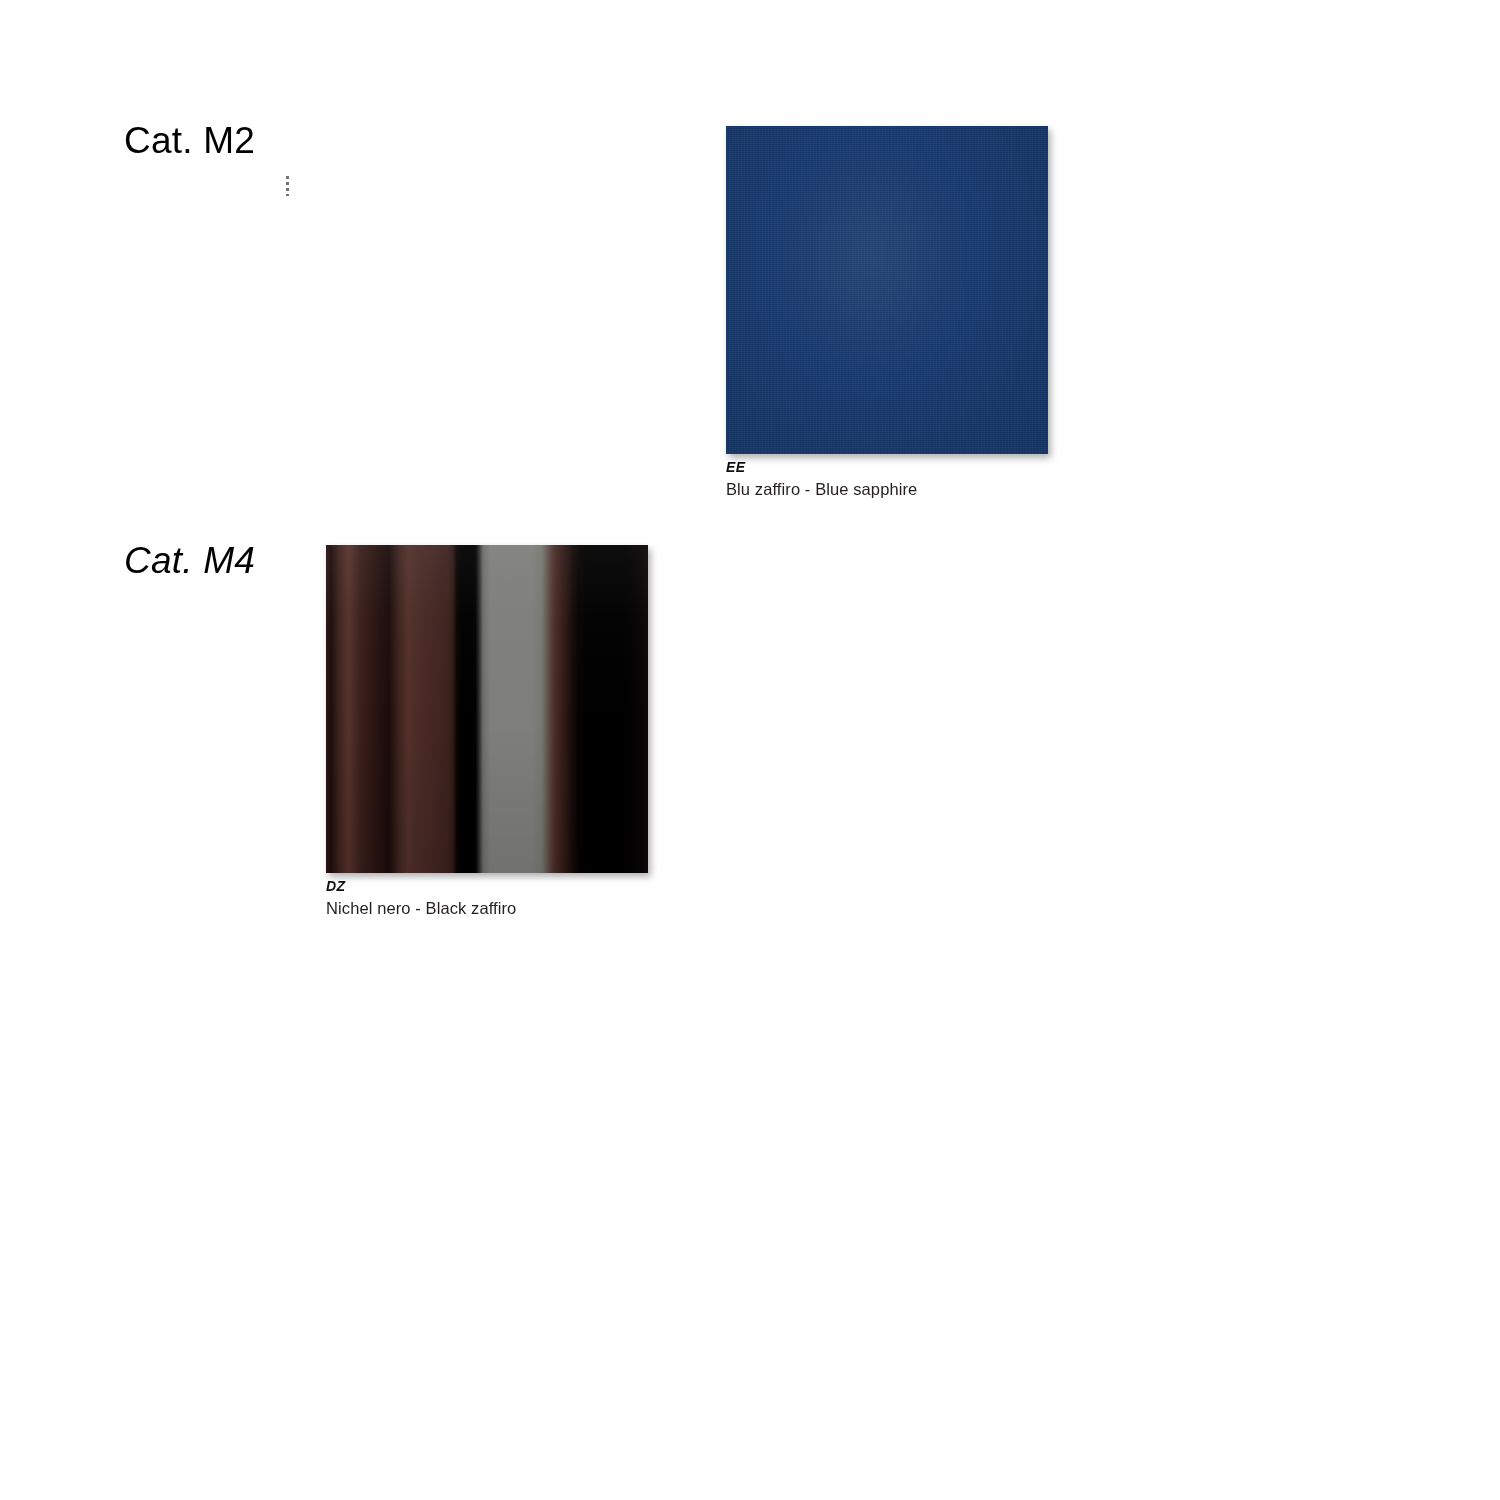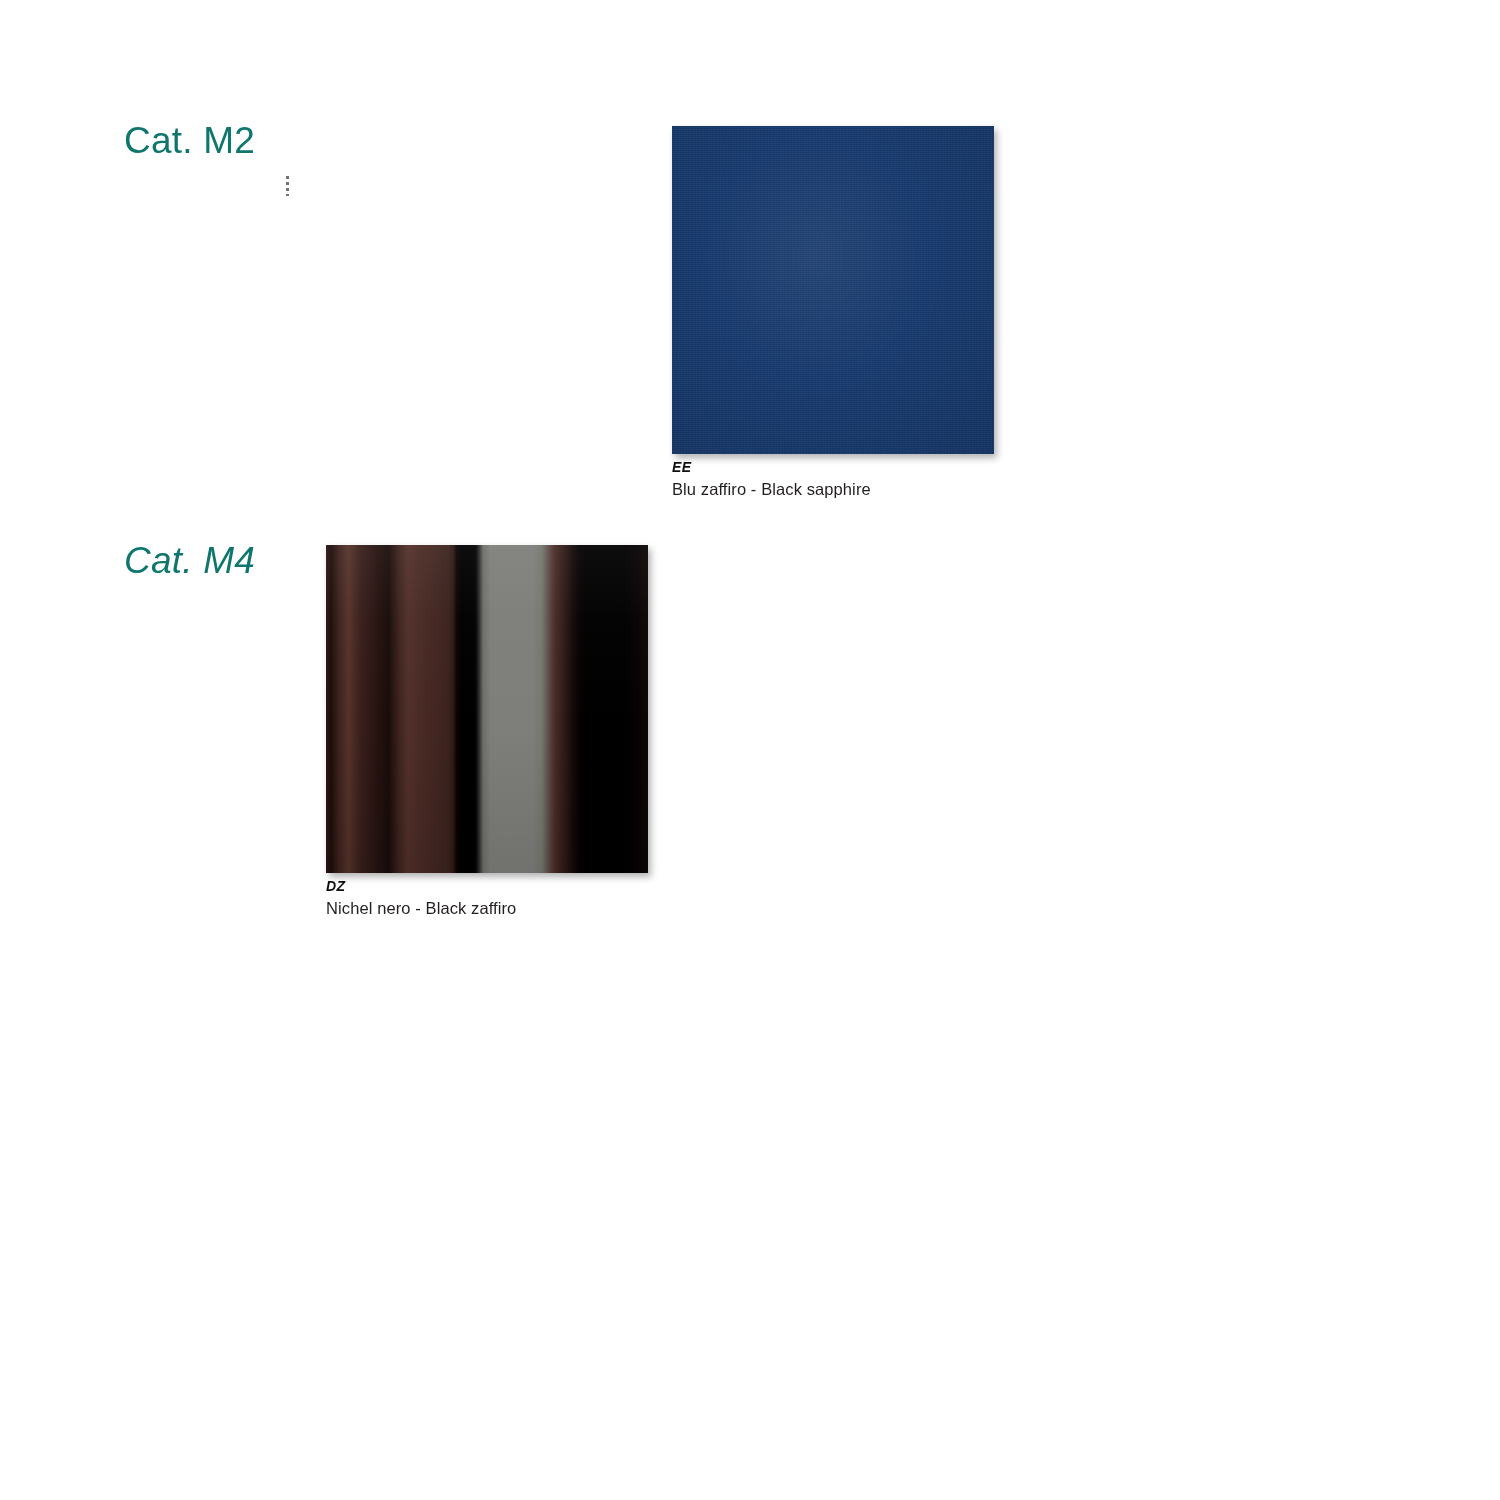--- a/index.html
+++ b/index.html
@@ -19,21 +19,21 @@
     position: absolute;
     inset: 0;
   }
 
   
   .cat-heading {
     position: absolute;
     font-family: "Liberation Sans", sans-serif;
     font-size: 37px;
     font-weight: 400;
-    color: #0f766e;
+    color: #000000;
     letter-spacing: 0.2px;
     white-space: nowrap;
   }
   #cat-m2-heading { left: 124px; top: 120px; }
   #cat-m4-heading { left: 124px; top: 540px; font-style: italic; }
 
   
   .swatch-item {
     position: absolute;
   }
@@ -134,27 +134,27 @@
 </head>
 <body>
 
 <div class="page">
 
   <div class="cat-heading" id="cat-m2-heading">Cat. M2</div>
 
   <div class="tick-mark"></div>
 
 
-  <div class="swatch-item" style="left:672px; top:126px;">
+  <div class="swatch-item" style="left:726px; top:126px;">
     <div class="swatch-chip tall" style="background:#173a6e;">
       <div class="grain"></div>
       <div class="vignette"></div>
     </div>
     <div class="swatch-code">EE</div>
-    <div class="swatch-name">Blu zaffiro - Black sapphire</div>
+    <div class="swatch-name">Blu zaffiro - Blue sapphire</div>
   </div>
 
   <div class="cat-heading" id="cat-m4-heading">Cat. M4</div>
 
   <div class="swatch-item" style="left:318px; top:545px;padding-left:8px;">
     <div class="swatch-chip tall" style="background:#140a08;">
       <div class="metal-bands" style="background: linear-gradient(90deg,
              #2c1714 0%,
              #1b0d0b 1.5%,
              #3e221d 4%,

